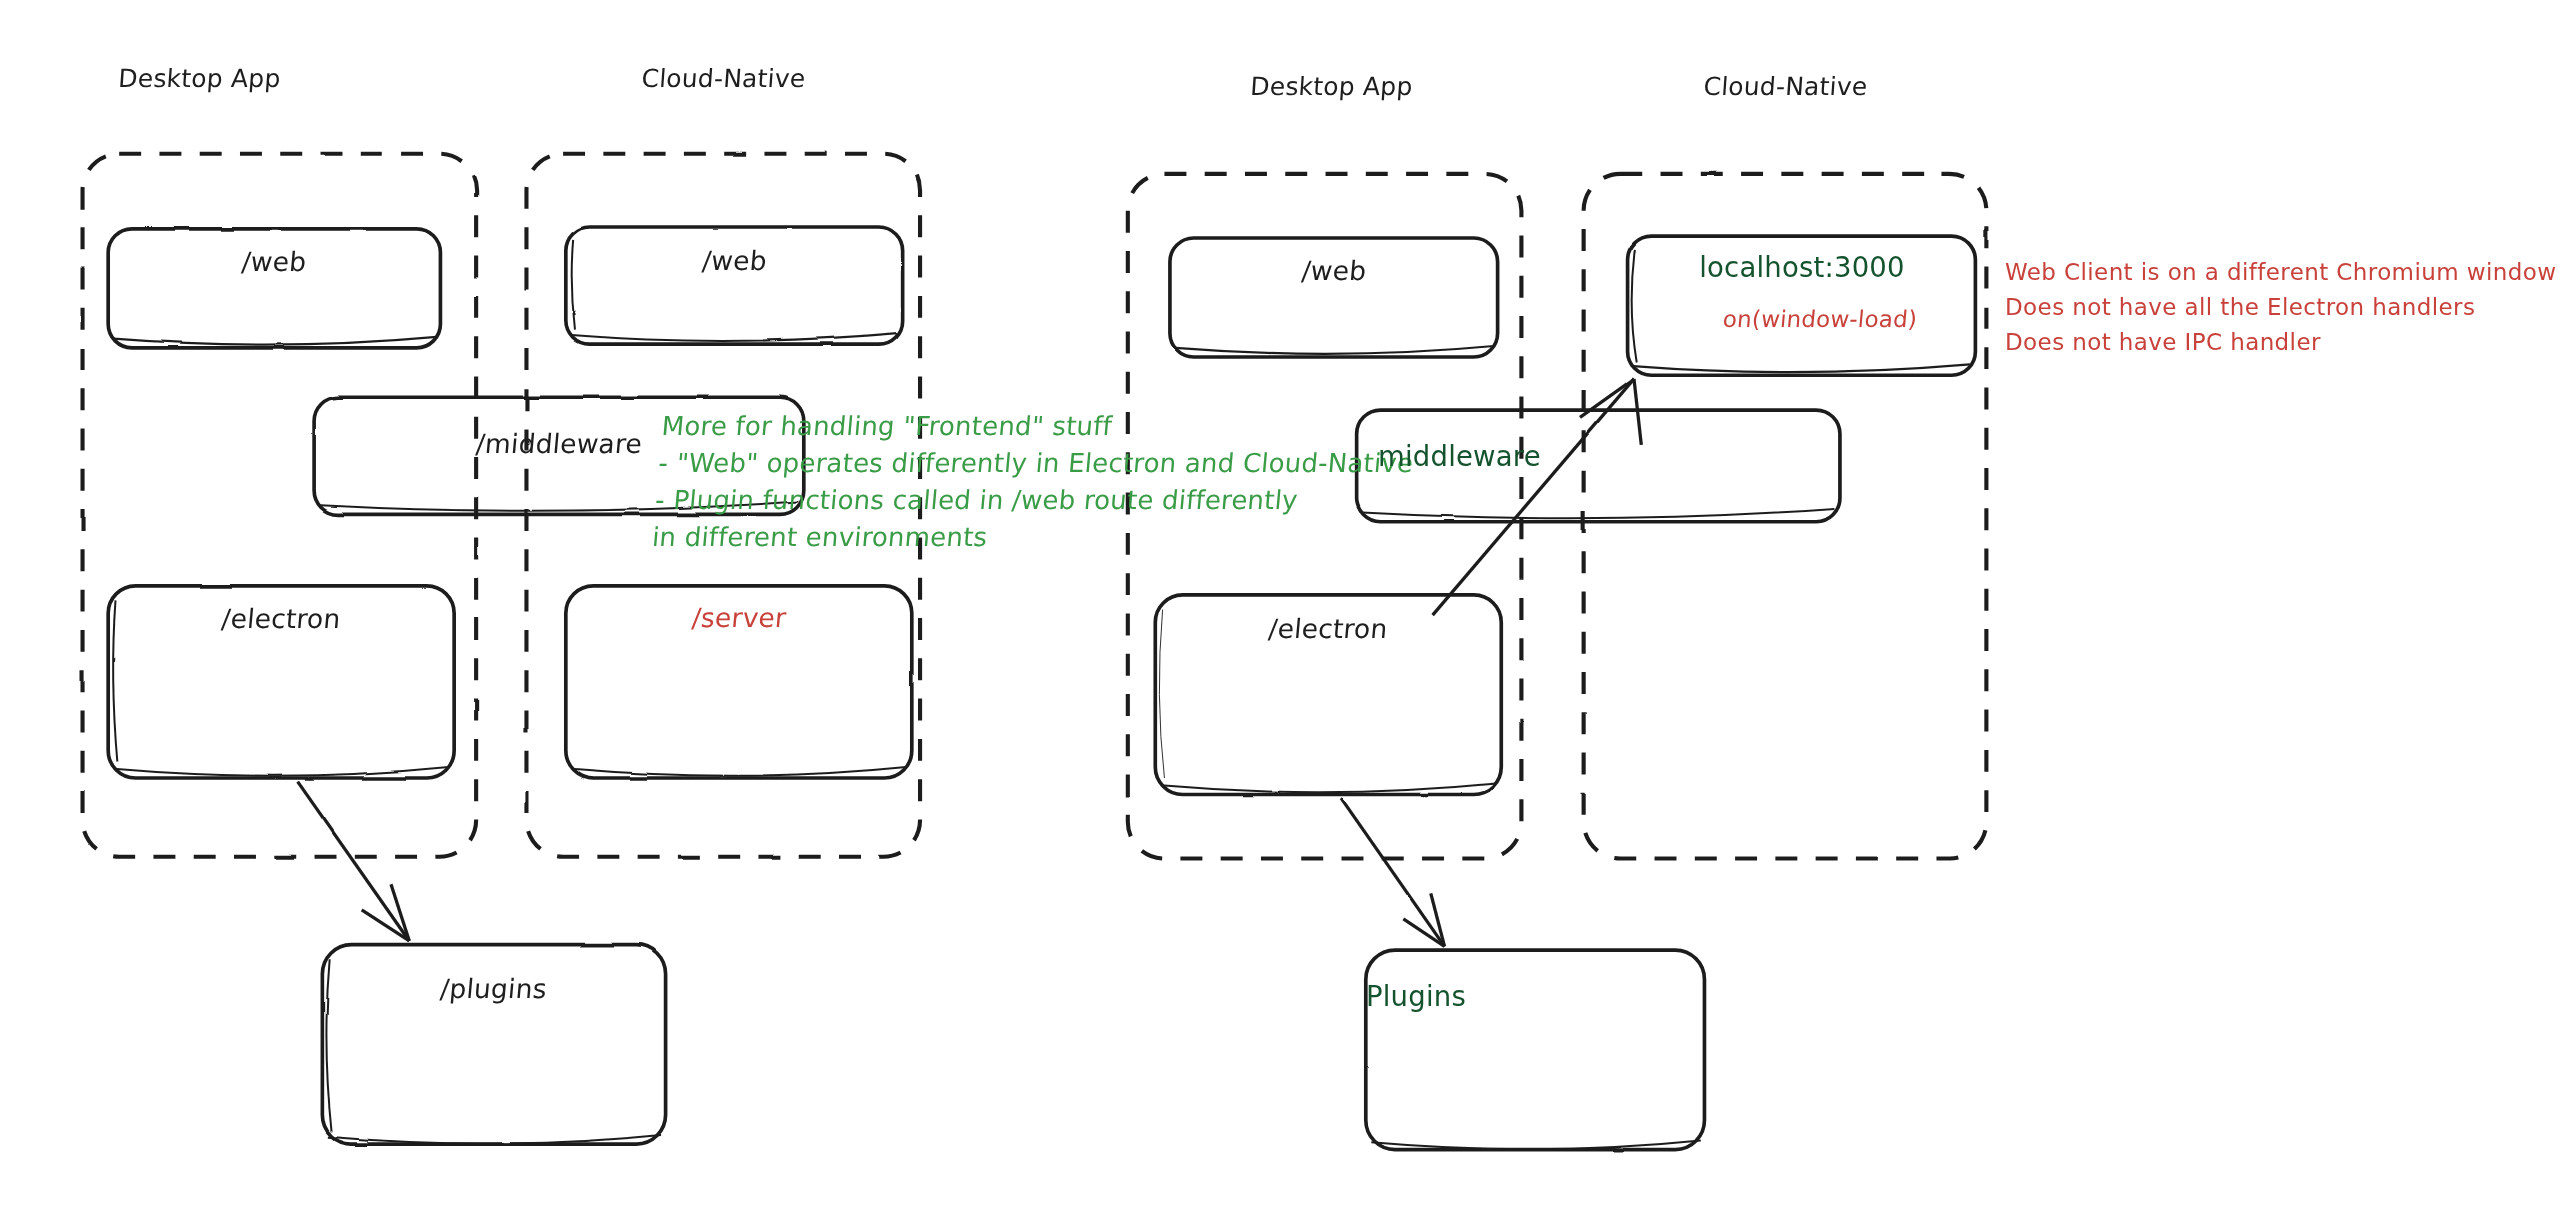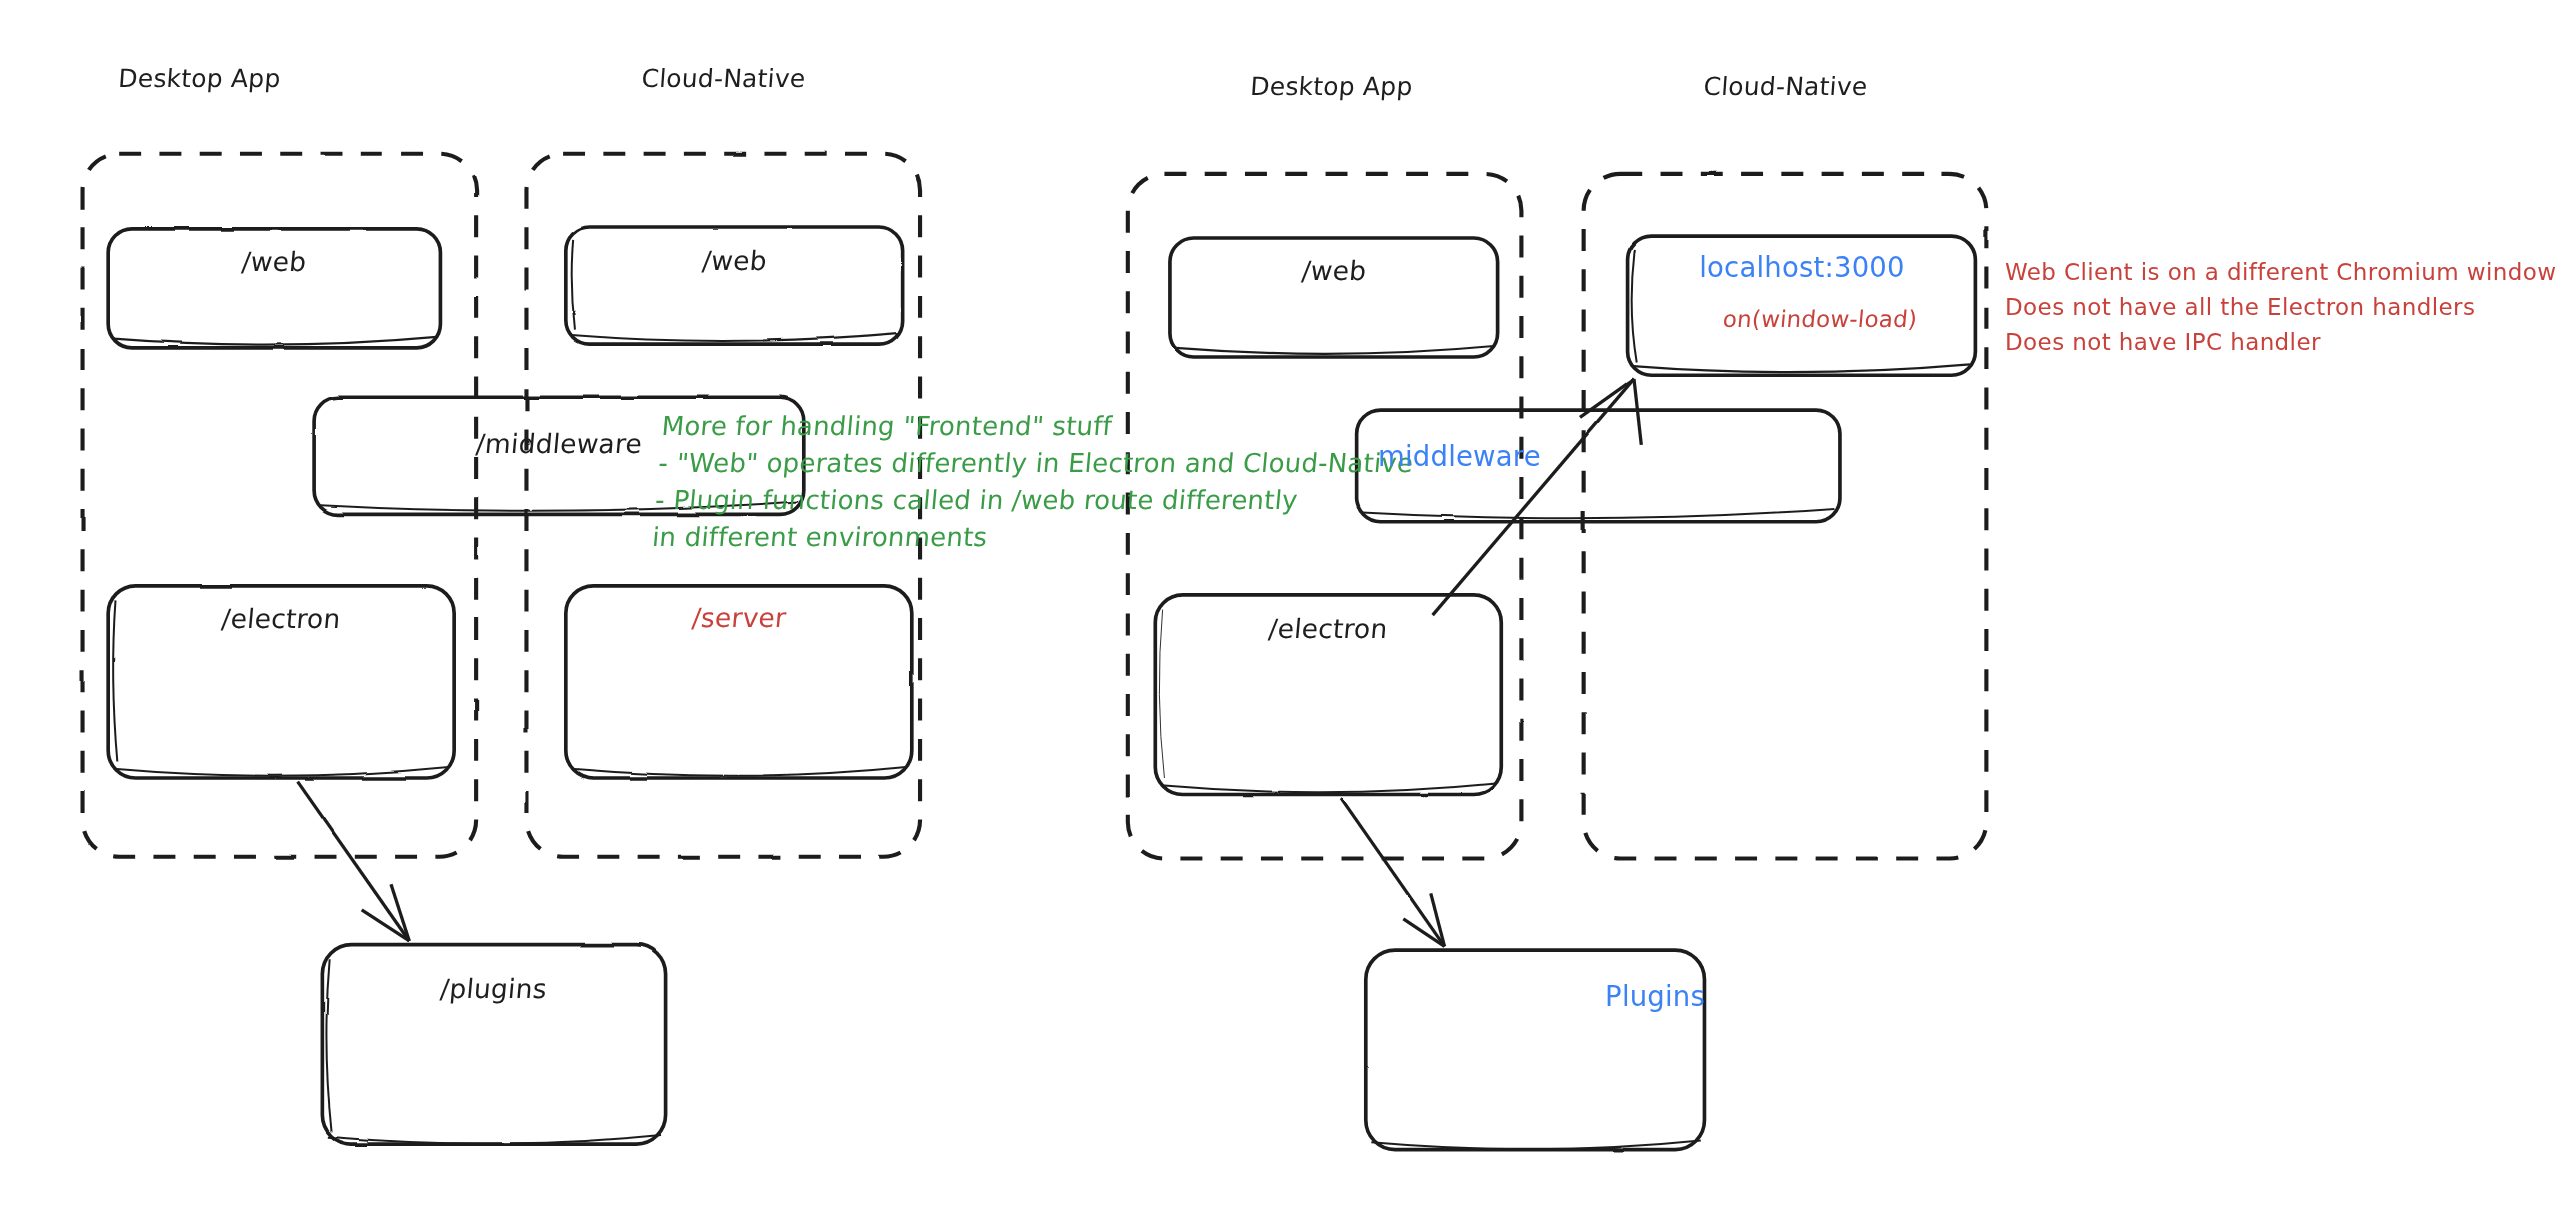--- a/index.html
+++ b/index.html
@@ -39,21 +39,21 @@
     color: #1e1e1e;
     transform: skewX(-4deg);
   }
   .node-label {
     font-size: 26.5px;
     color: #1e1e1e;
     transform: skewX(-5deg);
   }
   .node-label-upright {
     font-size: 27.5px;
-    color: #3b82f6;
+    color: #14532d;
   }
   .red {
     color: #c9413b;
   }
   .green {
     color: #3a9c47;
   }
   .annot-green {
     font-size: 26px;
     line-height: 1.42;
@@ -215,20 +215,20 @@
   <div class="txt node-label" style="left:1170px; top:254px; width:328px; text-align:center;">/web</div>
 
   <div class="txt node-label-upright" style="left:1628px; top:249px; width:348px; text-align:center;">localhost:3000</div>
 
   <div class="txt sub-red red" style="left:1646px; top:304px; width:348px; text-align:center;">on(window-load)</div>
 
   <div class="txt node-label-upright" style="left:1378px; top:438px; width:483px; text-align:left;">middleware</div>
 
   <div class="txt node-label" style="left:1155px; top:612px; width:346px; text-align:center;">/electron</div>
 
-  <div class="txt node-label-upright" style="left:1366px; top:978px; width:339px; text-align:right;">Plugins</div>
+  <div class="txt node-label-upright" style="left:1366px; top:978px; width:339px; text-align:left;">Plugins</div>
 
   <div class="txt annot-red red" style="left:2005px; top:240px;margin-top:15px;">Web Client is on a different Chromium window
 Does not have all the Electron handlers
 Does not have IPC handler</div>
 
 </div>
 
 
 </body></html>

